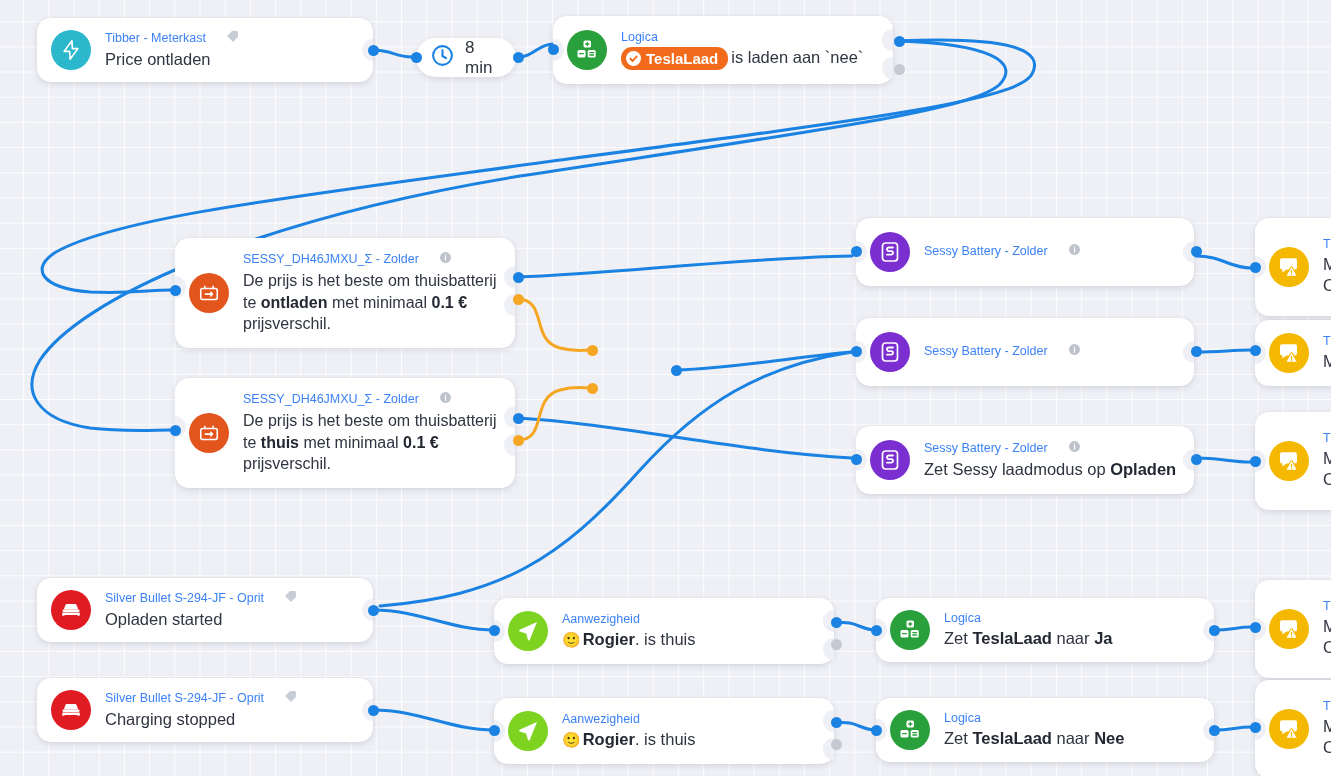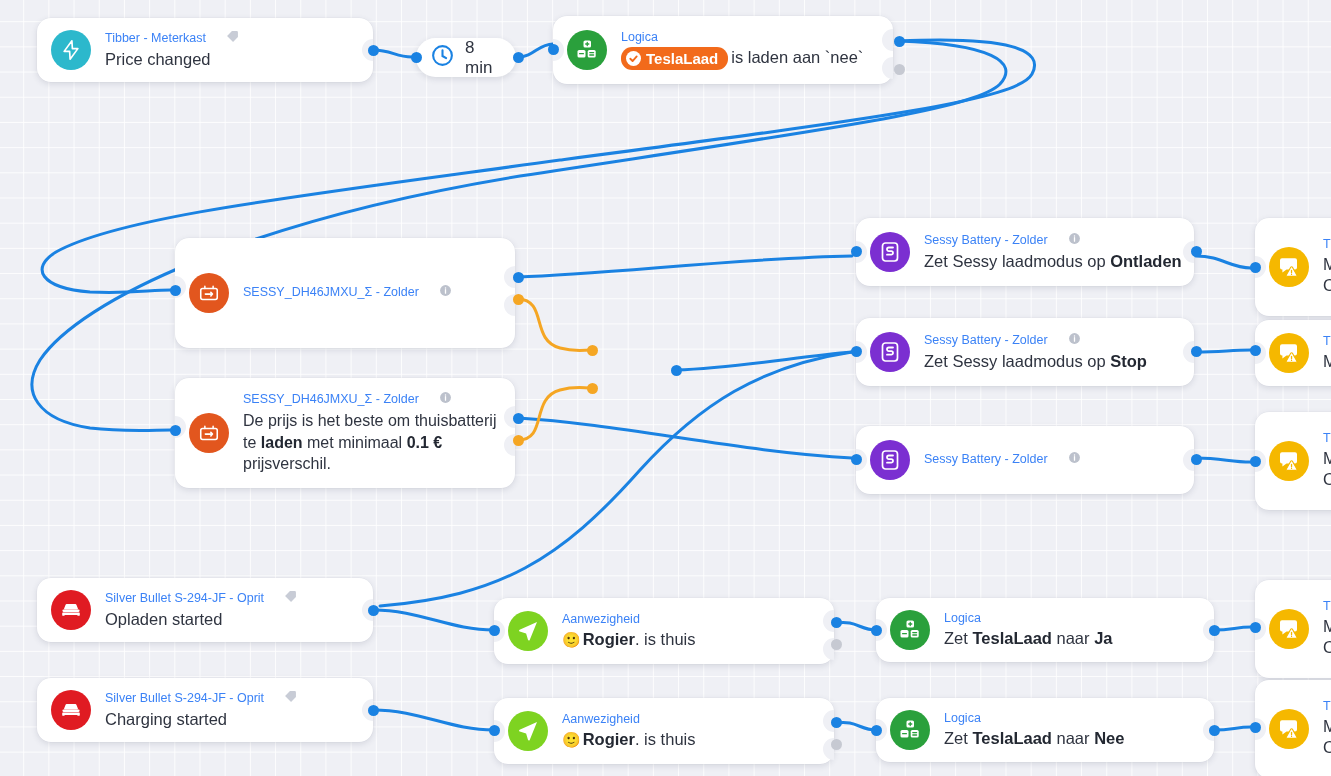--- a/index.html
+++ b/index.html
@@ -191,21 +191,21 @@
     </span>
     <div class="body">
       <div class="subtitle">
         <span>Tibber - Meterkast</span>
         <span class="tag-icon">
           <svg width="13" height="13" viewBox="0 0 24 24" fill="#c8ccd6">
             <path d="M2 11 L11 2 h9 a2 2 0 0 1 2 2 v9 l-9 9 z"></path>
           </svg>
         </span>
       </div>
-      <div class="title">Price changed</div>
+      <div class="title">Price ontladen</div>
     </div>
   </div>
   <span class="port blue" style="left:368px; top:45px;"></span>
 
   <div class="pill" style="left:416px; top:38px; width:100px; height:39px;">
     <span>
       <svg width="25" height="25" viewBox="0 0 24 24" fill="none" stroke="#1a82e2" stroke-width="2">
         <circle cx="12" cy="12" r="9"></circle>
         <path d="M12 7 v5.5 l3.5 2" stroke-linecap="round"></path>
       </svg>
@@ -264,20 +264,23 @@
       <div class="subtitle">
         <span>SESSY_DH46JMXU_Σ - Zolder</span>
         <span class="info-icon">
           <svg width="13" height="13" viewBox="0 0 24 24">
             <circle cx="12" cy="12" r="10" fill="#bcc1cc"></circle>
             <path d="M12 10.5 v6.5" stroke="#fff" stroke-width="2.4" stroke-linecap="round"></path>
             <circle cx="12" cy="7.2" r="1.4" fill="#fff"></circle>
           </svg>
         </span>
       </div>
+      <div class="title wrap" style="width:268px; font-size:16px; line-height:1.35;">
+        <span>De prijs is het beste om thuisbatterij te </span><span class="b">ontladen</span><span> met minimaal </span><span class="b">0.1 €</span><span> prijsverschil.</span>
+      </div>
     </div>
   </div>
   <span class="port blue" style="left:170px; top:285px;"></span>
   <span class="port blue" style="left:513px; top:272px;"></span>
   <span class="port orange" style="left:513px; top:294px;"></span>
 
   <div class="node" style="left:175px; top:378px; width:340px; height:110px; padding-left:14px;">
     <div class="notch left" style="top:38px;"></div>
     <div class="notch right" style="top:28px;"></div>
     <div class="notch right" style="top:56px;"></div>
@@ -293,21 +296,21 @@
         <span>SESSY_DH46JMXU_Σ - Zolder</span>
         <span class="info-icon">
           <svg width="13" height="13" viewBox="0 0 24 24">
             <circle cx="12" cy="12" r="10" fill="#bcc1cc"></circle>
             <path d="M12 10.5 v6.5" stroke="#fff" stroke-width="2.4" stroke-linecap="round"></path>
             <circle cx="12" cy="7.2" r="1.4" fill="#fff"></circle>
           </svg>
         </span>
       </div>
       <div class="title wrap" style="width:268px; font-size:16px; line-height:1.35;">
-        <span>De prijs is het beste om thuisbatterij te </span><span class="b">laden</span><span> met minimaal </span><span class="b">0.1 €</span><span> prijsverschil.</span>
+        <span>De prijs is het beste om thuisbatterij te </span><span class="b">thuis</span><span> met minimaal </span><span class="b">0.1 €</span><span> prijsverschil.</span>
       </div>
     </div>
   </div>
   <span class="port blue" style="left:170px; top:425px;"></span>
   <span class="port blue" style="left:513px; top:413px;"></span>
   <span class="port orange" style="left:513px; top:435px;"></span>
 
   <span class="port orange" style="left:587px; top:345px;"></span>
   <span class="port orange" style="left:587px; top:383px;"></span>
   <span class="port blue" style="left:671px; top:365px;"></span>
@@ -325,23 +328,20 @@
       <div class="subtitle">
         <span>Sessy Battery - Zolder</span>
         <span class="info-icon">
           <svg width="13" height="13" viewBox="0 0 24 24">
             <circle cx="12" cy="12" r="10" fill="#bcc1cc"></circle>
             <path d="M12 10.5 v6.5" stroke="#fff" stroke-width="2.4" stroke-linecap="round"></path>
             <circle cx="12" cy="7.2" r="1.4" fill="#fff"></circle>
           </svg>
         </span>
       </div>
-      <div class="title">
-        <span>Zet Sessy laadmodus op </span><span class="b">Ontladen</span>
-      </div>
     </div>
   </div>
   <span class="port blue" style="left:851px; top:246px;"></span>
   <span class="port blue" style="left:1191px; top:246px;"></span>
 
   <div class="node" style="left:856px; top:318px; width:338px; height:68px;">
     <div class="notch left" style="top:23px;"></div>
     <div class="notch right" style="top:23px;"></div>
     <span class="icon" style="background:#7b2fd1;">
       <svg width="24" height="24" viewBox="0 0 24 24">
@@ -353,23 +353,20 @@
       <div class="subtitle">
         <span>Sessy Battery - Zolder</span>
         <span class="info-icon">
           <svg width="13" height="13" viewBox="0 0 24 24">
             <circle cx="12" cy="12" r="10" fill="#bcc1cc"></circle>
             <path d="M12 10.5 v6.5" stroke="#fff" stroke-width="2.4" stroke-linecap="round"></path>
             <circle cx="12" cy="7.2" r="1.4" fill="#fff"></circle>
           </svg>
         </span>
       </div>
-      <div class="title">
-        <span>Zet Sessy laadmodus op </span><span class="b">Stop</span>
-      </div>
     </div>
   </div>
   <span class="port blue" style="left:851px; top:346px;"></span>
   <span class="port blue" style="left:1191px; top:346px;"></span>
 
   <div class="node" style="left:856px; top:426px; width:338px; height:68px;">
     <div class="notch left" style="top:23px;"></div>
     <div class="notch right" style="top:23px;"></div>
     <span class="icon" style="background:#7b2fd1;">
       <svg width="24" height="24" viewBox="0 0 24 24">
@@ -381,20 +378,23 @@
       <div class="subtitle">
         <span>Sessy Battery - Zolder</span>
         <span class="info-icon">
           <svg width="13" height="13" viewBox="0 0 24 24">
             <circle cx="12" cy="12" r="10" fill="#bcc1cc"></circle>
             <path d="M12 10.5 v6.5" stroke="#fff" stroke-width="2.4" stroke-linecap="round"></path>
             <circle cx="12" cy="7.2" r="1.4" fill="#fff"></circle>
           </svg>
         </span>
       </div>
+      <div class="title">
+        <span>Zet Sessy laadmodus op </span><span class="b">Opladen</span>
+      </div>
     </div>
   </div>
   <span class="port blue" style="left:851px; top:454px;"></span>
   <span class="port blue" style="left:1191px; top:454px;"></span>
 
   <div class="node" style="left:37px; top:578px; width:336px; height:64px;">
     <div class="notch right" style="top:21px;"></div>
     <span class="icon" style="background:#e01b22;">
       <svg width="24" height="24" viewBox="0 0 24 24" fill="#fff">
         <path d="M4.2 14.6 c-.6 0-1 .4-1 1 v1.3 c0 .5.4.9 1 .9 h.6 c.5 0 .9-.4.9-.9 h12.6 c0 .5.4.9.9.9 h.6 c.6 0 1-.4 1-.9 v-1.3 c0-.6-.4-1-1-1 z"></path>
@@ -427,21 +427,21 @@
     </span>
     <div class="body">
       <div class="subtitle">
         <span>Silver Bullet S-294-JF - Oprit</span>
         <span class="tag-icon">
           <svg width="13" height="13" viewBox="0 0 24 24" fill="#c8ccd6">
             <path d="M2 11 L11 2 h9 a2 2 0 0 1 2 2 v9 l-9 9 z"></path>
           </svg>
         </span>
       </div>
-      <div class="title">Charging started</div>
+      <div class="title">Charging stopped</div>
     </div>
   </div>
   <span class="port blue" style="left:368px; top:705px;"></span>
 
   <div class="node" style="left:494px; top:598px; width:340px; height:66px;">
     <div class="notch left" style="top:22px;"></div>
     <div class="notch right" style="top:12px;"></div>
     <div class="notch right" style="top:40px;"></div>
     <span class="icon" style="background:#7ed321;">
       <svg width="24" height="24" viewBox="0 0 24 24" fill="#fff">

